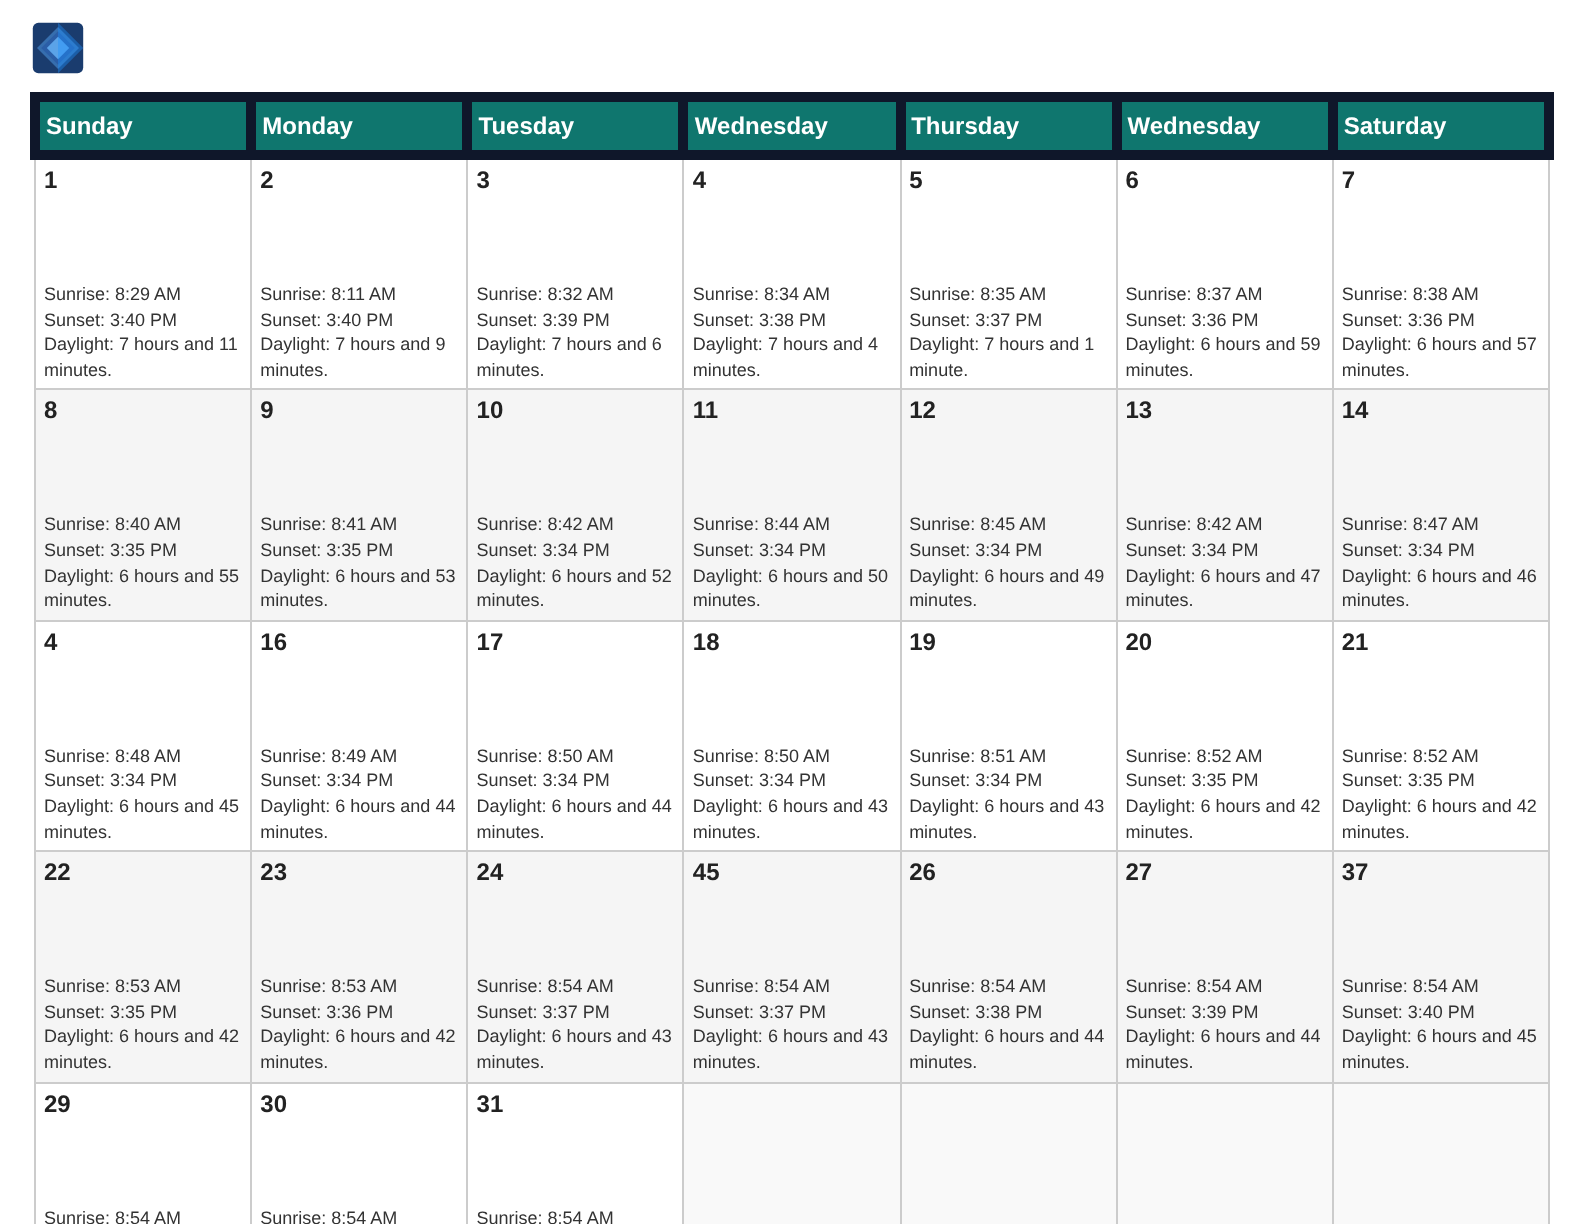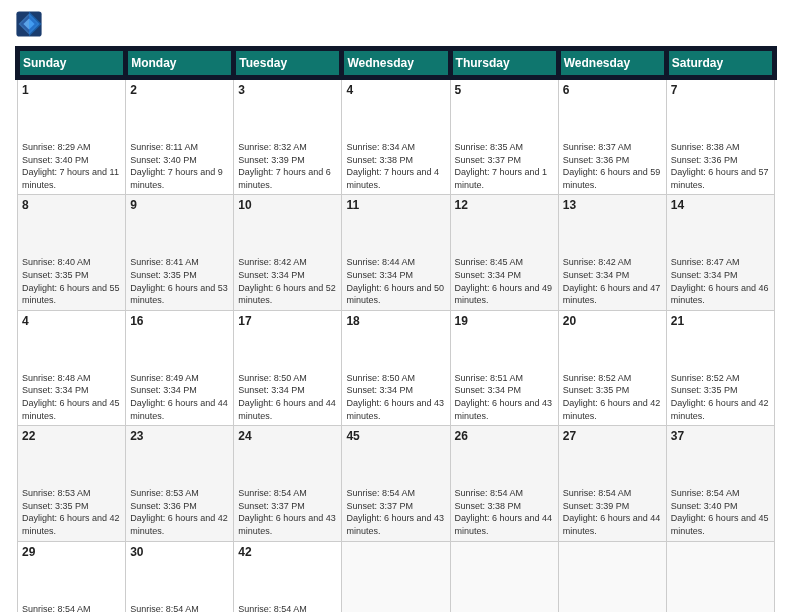--- a/index.html
+++ b/index.html
@@ -344,21 +344,21 @@
 and 46 minutes.</div>
           </td>
           <td>
             <span class="day-num">30</span>
             <div class="day-info">Sunrise: 8:54 AM
 Sunset: 3:42 PM
 Daylight: 6 hours
 and 48 minutes.</div>
           </td>
           <td>
-            <span class="day-num">42</span>
+            <span class="day-num">31</span>
             <div class="day-info">Sunrise: 8:54 AM
 Sunset: 3:43 PM
 Daylight: 6 hours
 and 49 minutes.</div>
           </td>
           <td class="empty-cell"></td>
           <td class="empty-cell"></td>
           <td class="empty-cell"></td>
           <td class="empty-cell"></td>
         </tr>

